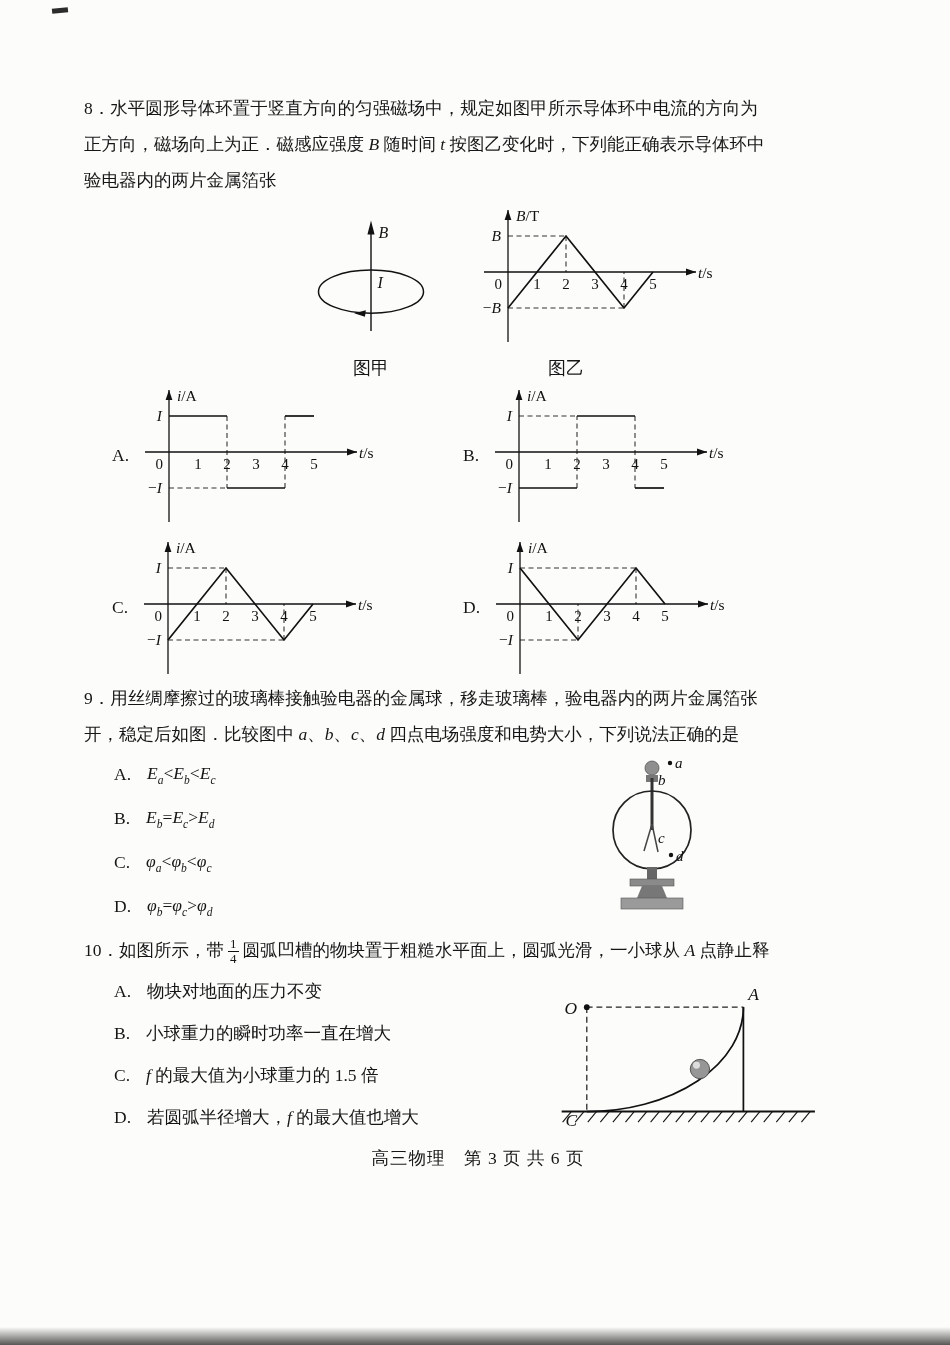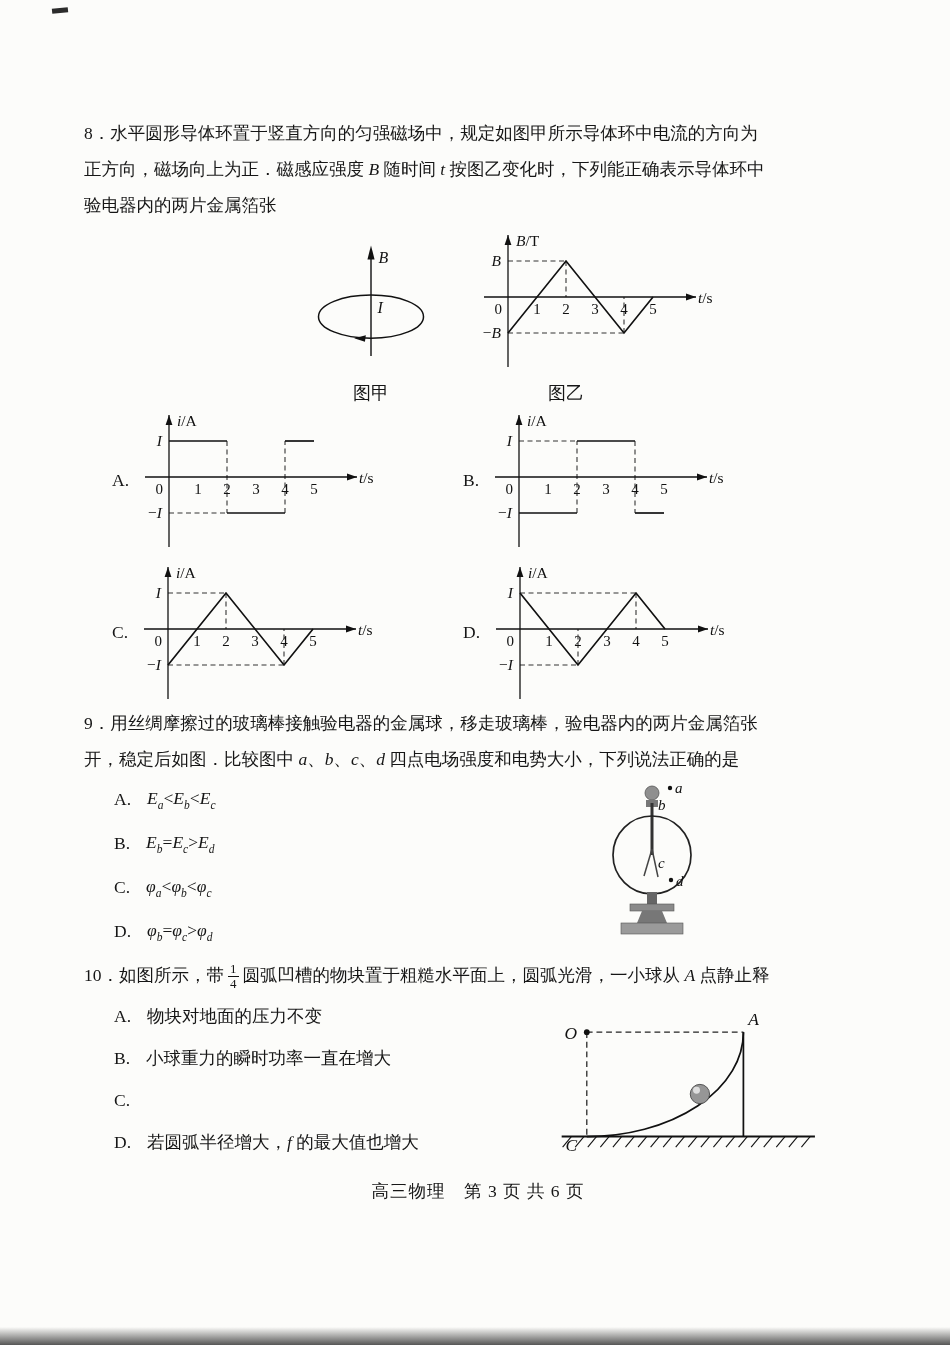--- a/index.html
+++ b/index.html
@@ -1,17 +1,17 @@
 <!DOCTYPE html>
 <html><head>
 <meta charset="utf-8">
 <style>
   html,body{margin:0;padding:0}
   body{width:950px;height:1345px;background:#f3f3f1;font-family:"Liberation Serif","DejaVu Serif",serif;color:#161616}
-  .page{position:relative;width:950px;height:1345px;background:#fcfcfa;overflow:hidden;box-sizing:border-box;padding:115px 78px 0 84px}
+  .page{position:relative;width:950px;height:1345px;background:#fcfcfa;overflow:hidden;box-sizing:border-box;padding:90px 78px 0 84px}
   .qline{font-size:17.5px;line-height:36px;white-space:nowrap}
   .q10 .qline{line-height:40px}
   i{font-style:italic}
   sub{font-size:11.5px}
   .frac{display:inline-block;vertical-align:-7px;text-align:center;font-size:13px;line-height:1.05;margin:0 4px}
   .frac .fn{display:block;padding:0 2px}
   .frac .fd{display:block;border-top:1.2px solid #111;padding:0 2px}
   figure{margin:0;text-align:center}
   figcaption{font-size:18px;margin-top:4px}
   .fig-row{display:flex;align-items:flex-end;gap:26px;margin-left:212px;margin-top:4px}
@@ -20,21 +20,21 @@
   .q8-opt{display:flex;align-items:center;gap:4px}
   .opt-label{font-size:17.5px}
   .q9-body{display:flex;align-items:flex-start}
   .v-options{flex:1;padding-left:30px}
   .opt-line{display:flex;align-items:center;gap:16px;height:44px;font-size:17.5px;white-space:nowrap}
   .q10 .opt-line{height:42px}
   .electroscope-wrap{margin-right:146px;margin-top:2px}
   .q10-body{display:flex;align-items:flex-start}
   .q10-left{flex:1}
   .q10-diagram-wrap{margin-right:30px;margin-top:8px}
-  .footer{text-align:center;font-size:17.5px;margin-top:16px;letter-spacing:1px}
+  .footer{text-align:center;font-size:17.5px;margin-top:8px;letter-spacing:1px}
   .scan-shadow{position:absolute;left:0;bottom:0;width:100%;height:18px;background:linear-gradient(to bottom,rgba(0,0,0,0),rgba(22,22,22,.72))}
   .artifact{position:absolute;left:52px;top:8px;width:16px;height:5px;background:#2c2c2c;transform:rotate(-6deg)}
   svg text{font-family:"Liberation Serif","DejaVu Serif",serif;fill:#111}
 </style>
 </head>
 <body>
 
 <div class="page">
   <div class="artifact"></div>
 
@@ -242,20 +242,21 @@
           <div class="opt-line">
             <span>A.</span>
             <span>物块对地面的压力不变</span>
           </div>
           <div class="opt-line">
             <span>B.</span>
             <span>小球重力的瞬时功率一直在增大</span>
           </div>
           <div class="opt-line">
             <span>C.</span>
+            <span><i>f</i> 的最大值为小球重力的 1.5 倍</span>
           </div>
           <div class="opt-line">
             <span>D.</span>
             <span>若圆弧半径增大，<i>f</i> 的最大值也增大</span>
           </div>
         </div>
       </div>
       <div class="q10-diagram-wrap">
         <svg viewBox="0 0 300 160" width="290" height="155">
           <line x1="36" y1="30" x2="198" y2="30" stroke="#222" stroke-width="1.3" stroke-dasharray="6 4"></line>

